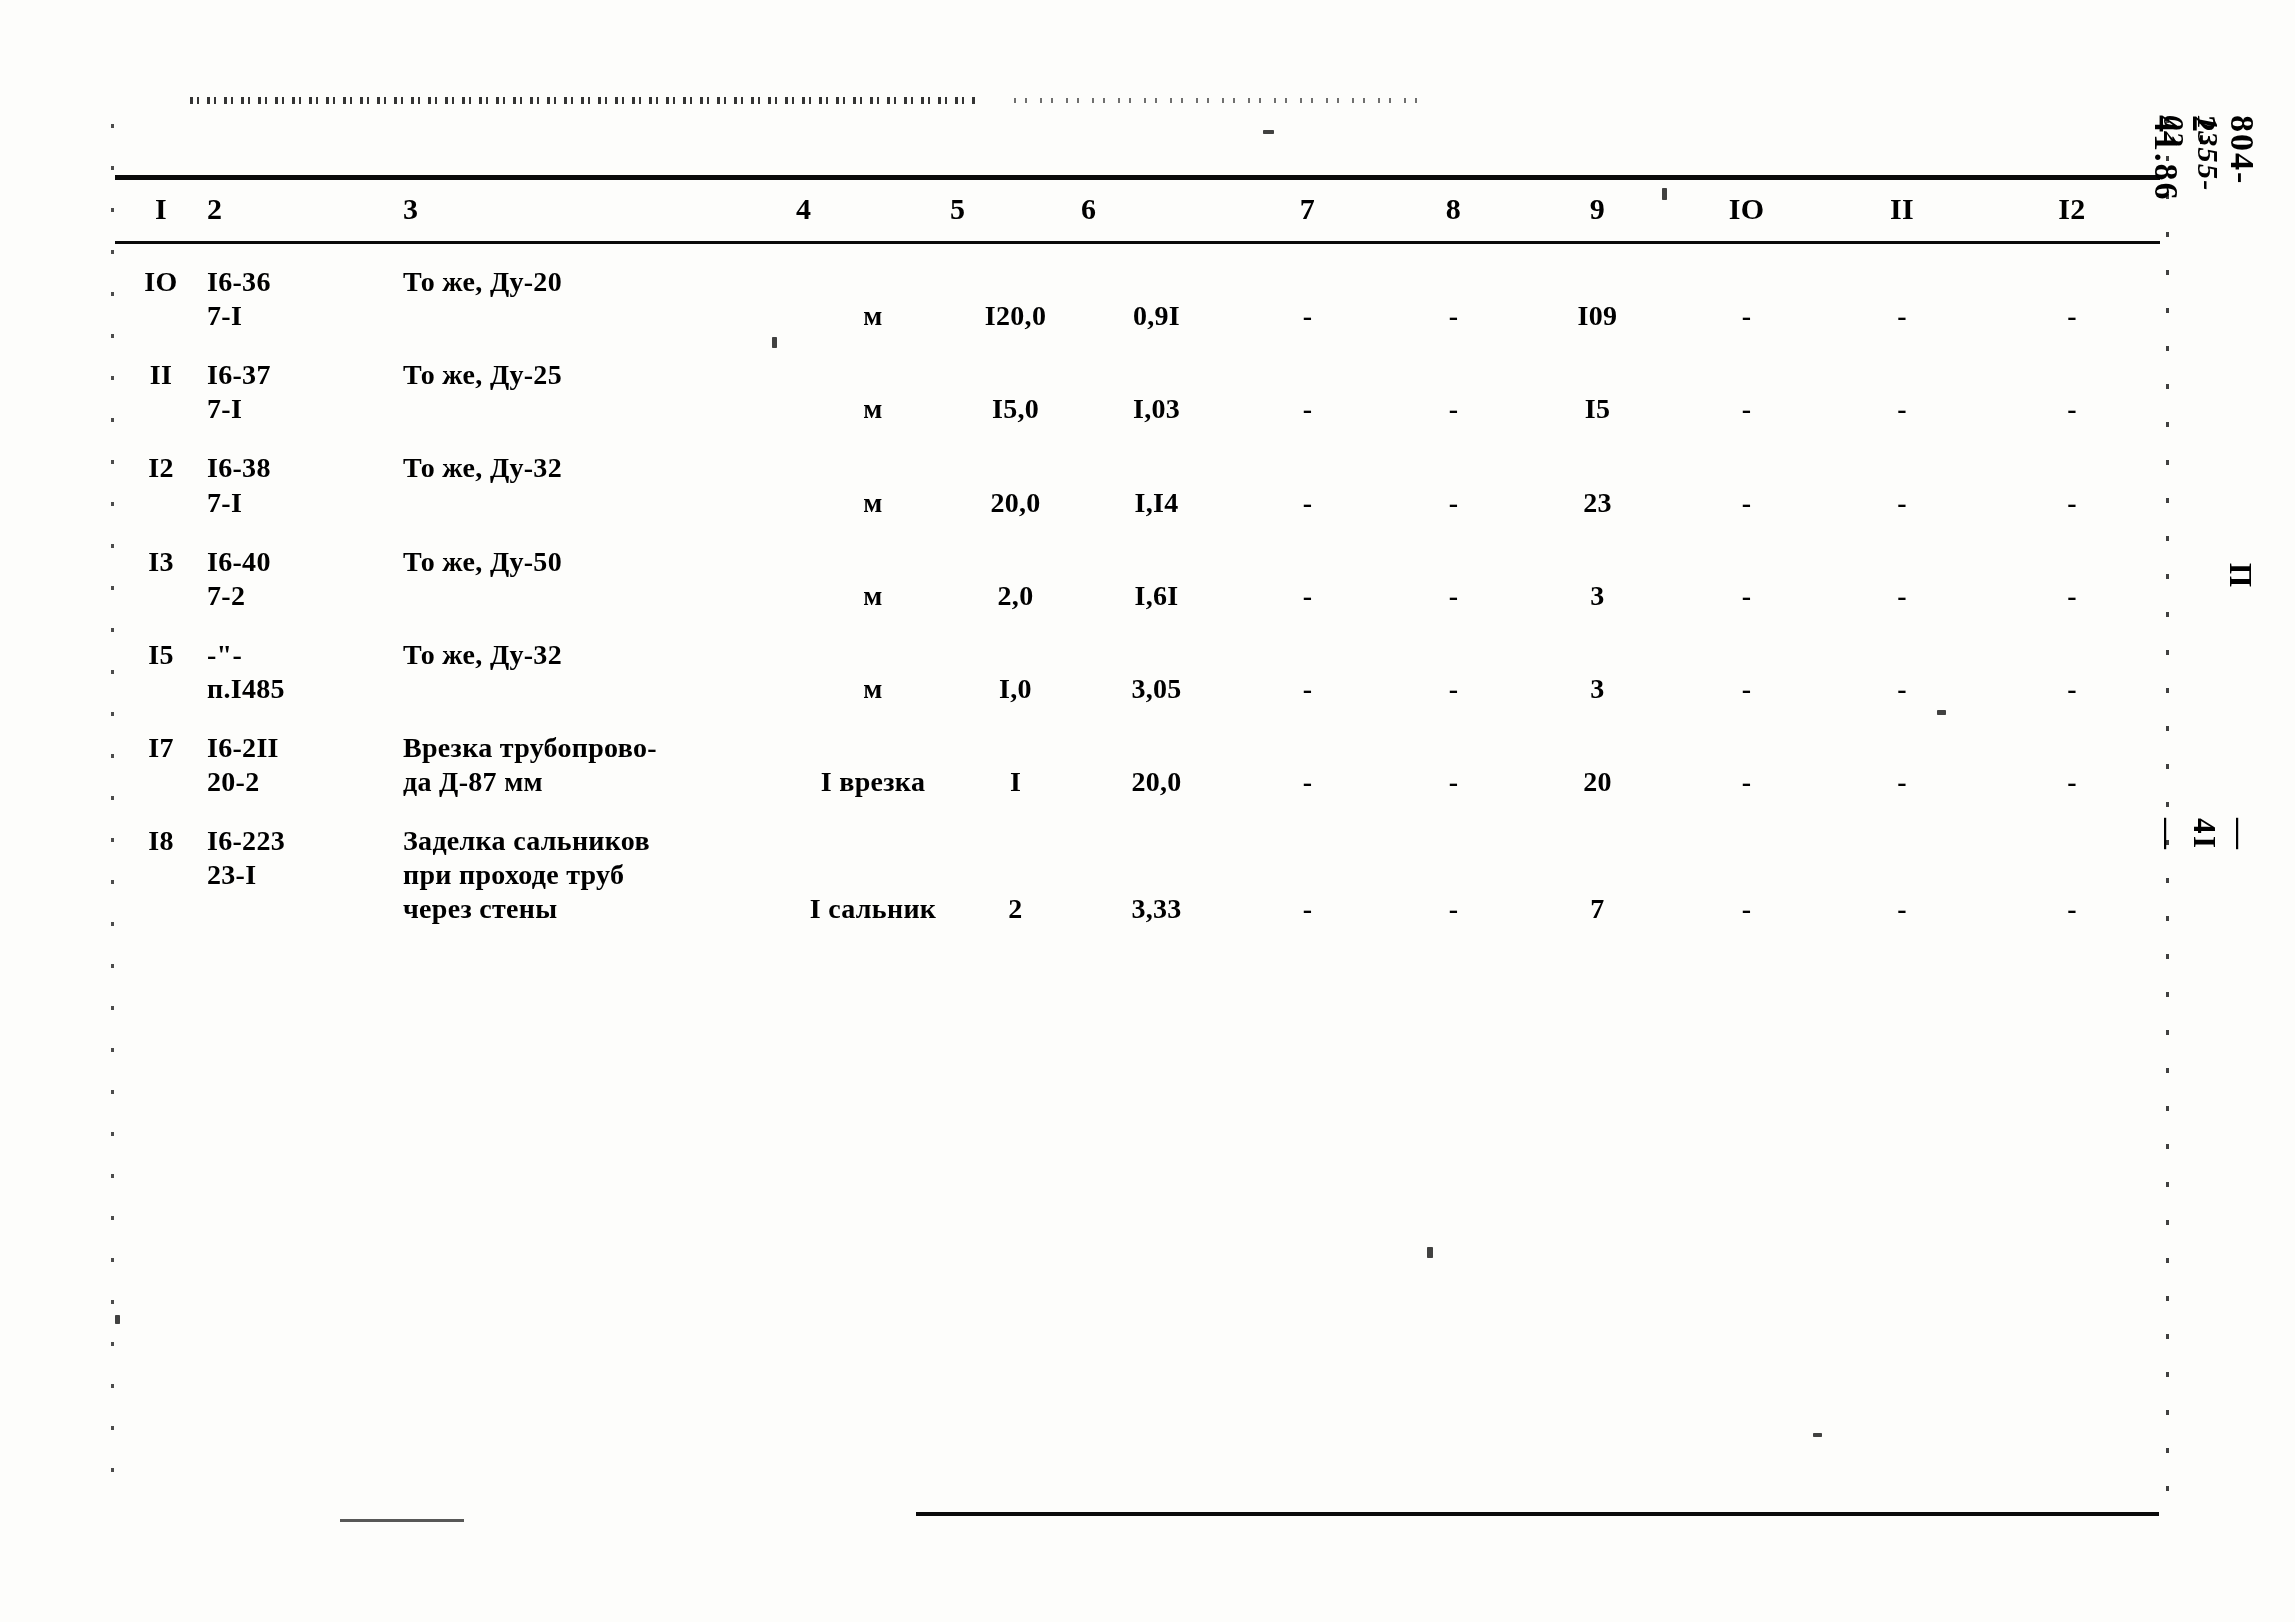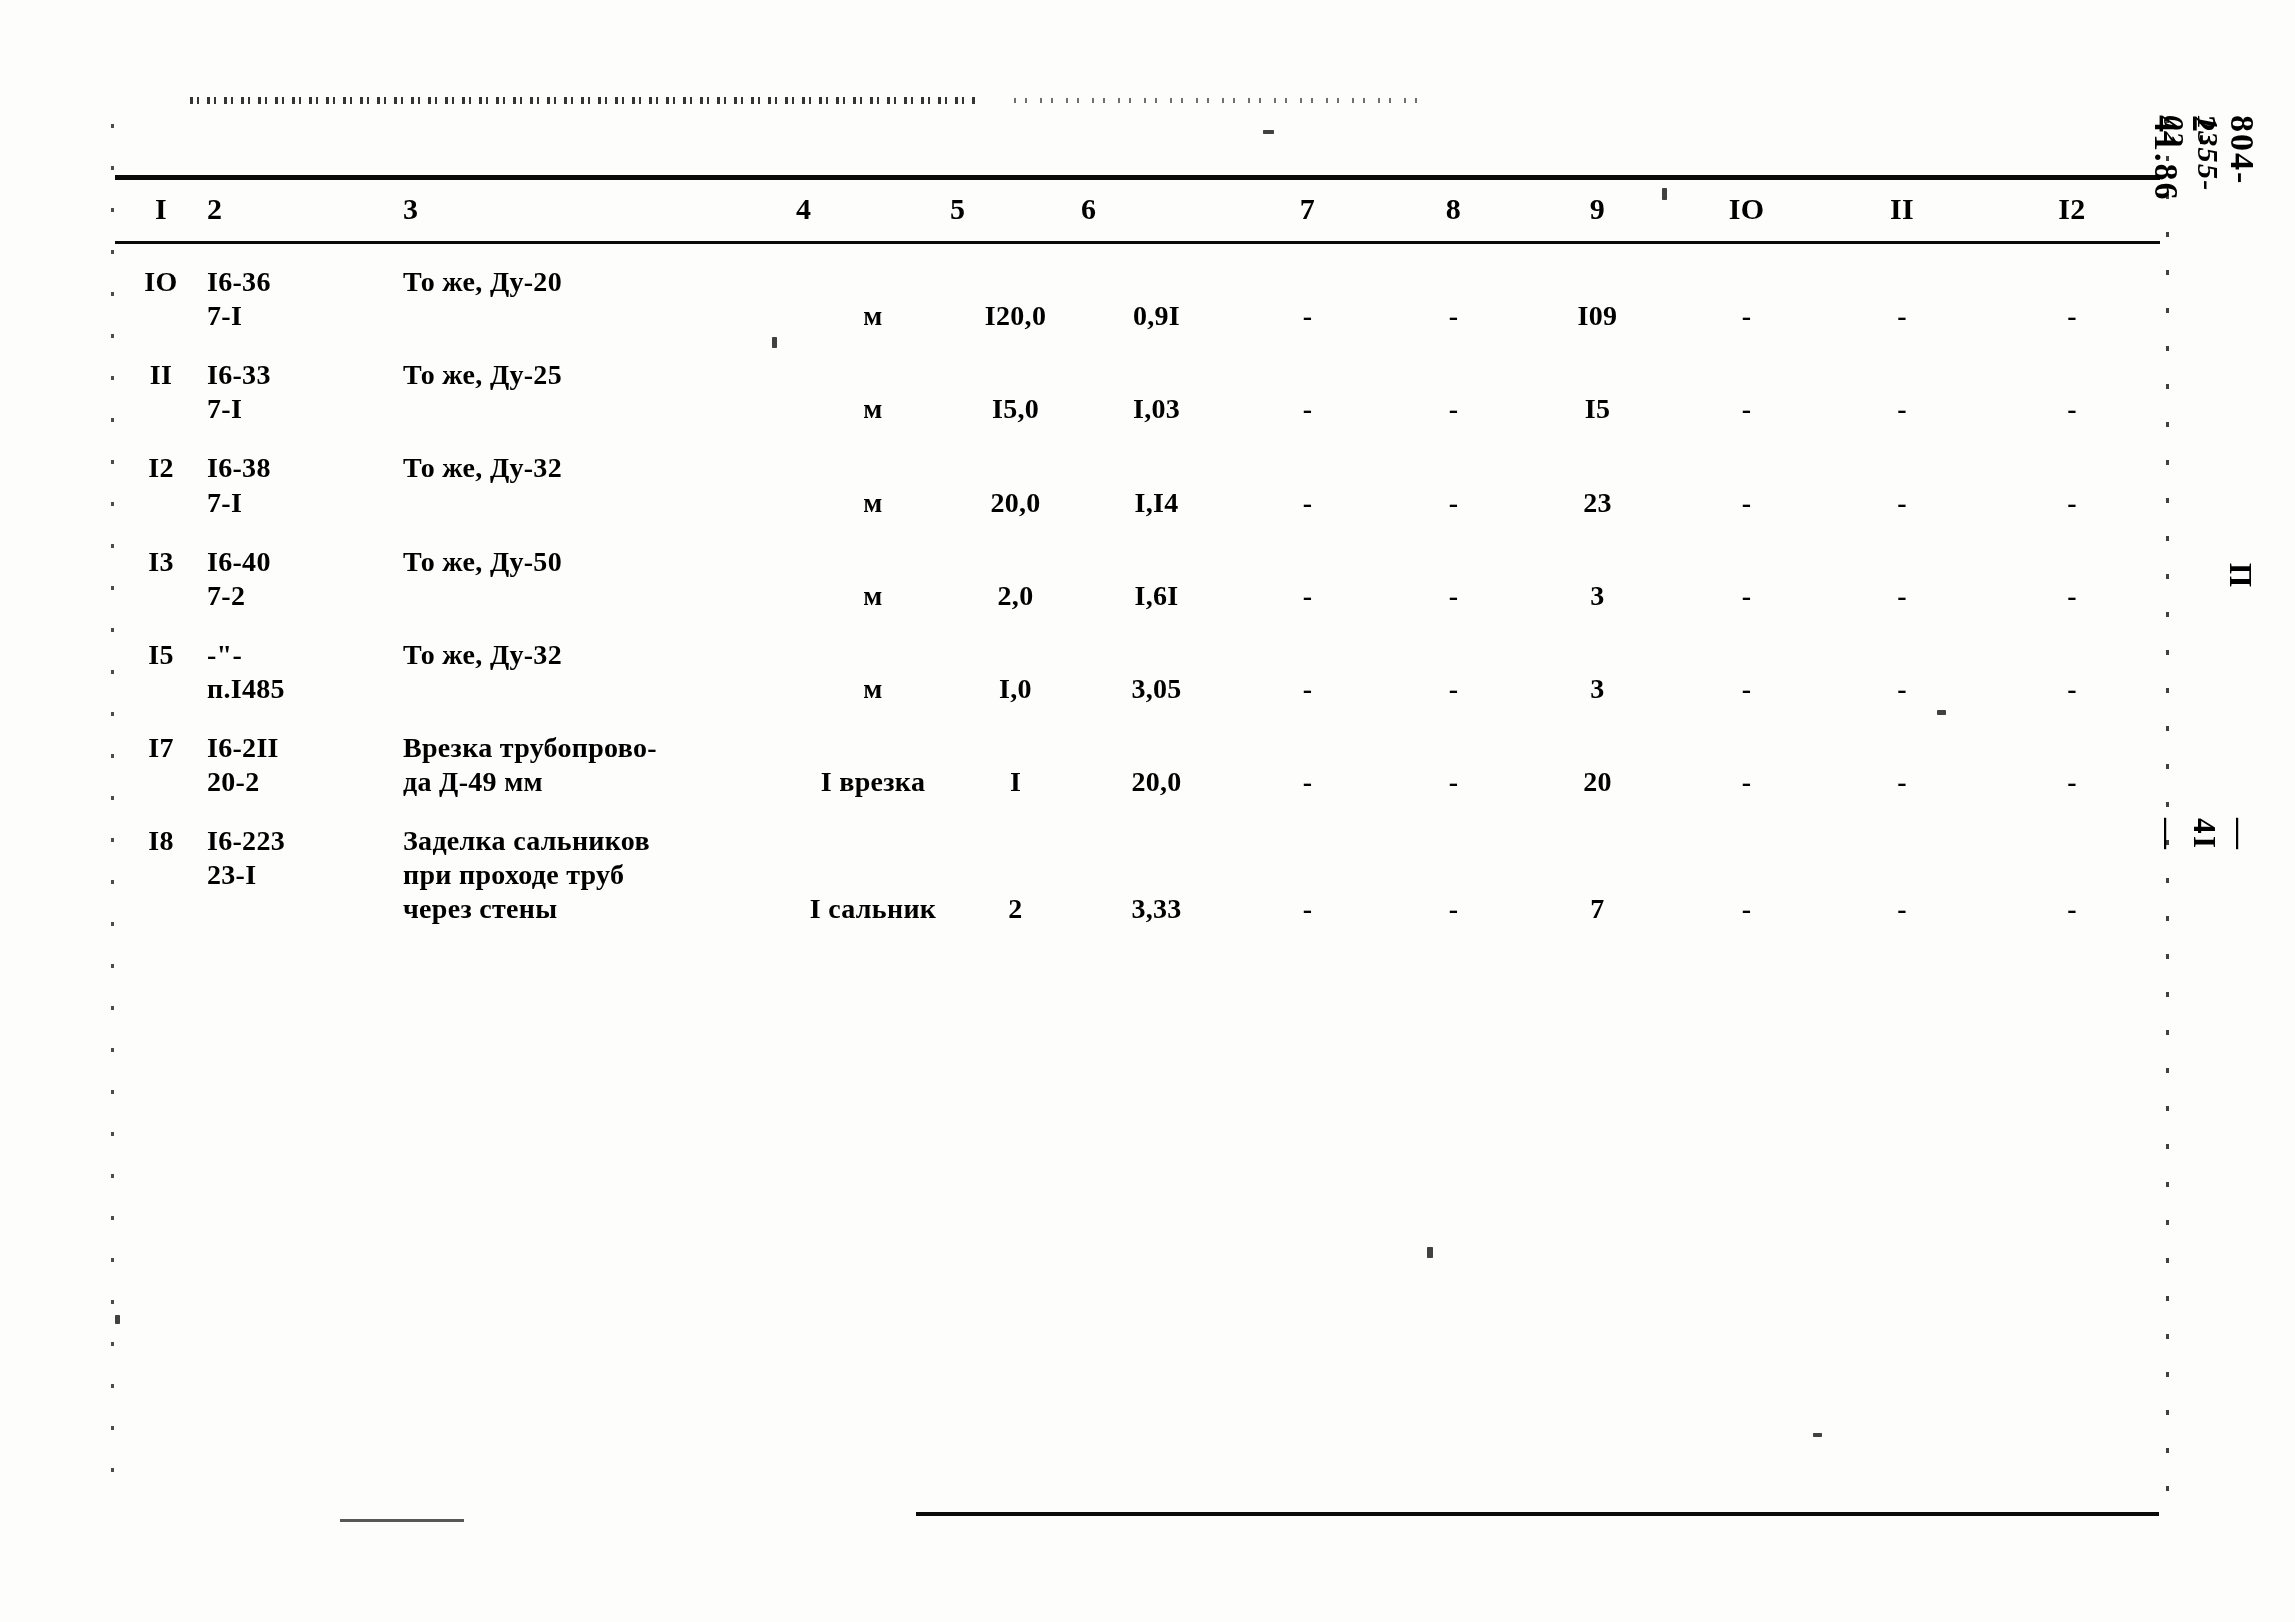--- a/index.html
+++ b/index.html
@@ -163,21 +163,21 @@
             <td class="num alignbottom">0,9I</td>
             <td class="num alignbottom">-</td>
             <td class="num alignbottom">-</td>
             <td class="num alignbottom">I09</td>
             <td class="num alignbottom">-</td>
             <td class="num alignbottom">-</td>
             <td class="num alignbottom">-</td>
           </tr>
           <tr class="row">
             <td class="ct">II</td>
-            <td class="lt code">I6-33
+            <td class="lt code">I6-37
 7-I</td>
             <td class="lt desc">То же, Ду-25</td>
             <td class="unit alignbottom">м</td>
             <td class="num alignbottom">I5,0</td>
             <td class="num alignbottom">I,03</td>
             <td class="num alignbottom">-</td>
             <td class="num alignbottom">-</td>
             <td class="num alignbottom">I5</td>
             <td class="num alignbottom">-</td>
             <td class="num alignbottom">-</td>
@@ -226,21 +226,21 @@
             <td class="num alignbottom">3</td>
             <td class="num alignbottom">-</td>
             <td class="num alignbottom">-</td>
             <td class="num alignbottom">-</td>
           </tr>
           <tr class="row">
             <td class="ct">I7</td>
             <td class="lt code">I6-2II
 20-2</td>
             <td class="lt desc">Врезка трубопрово-
-да Д-49 мм</td>
+да Д-87 мм</td>
             <td class="unit alignbottom">I
 врезка</td>
             <td class="num alignbottom">I</td>
             <td class="num alignbottom">20,0</td>
             <td class="num alignbottom">-</td>
             <td class="num alignbottom">-</td>
             <td class="num alignbottom">20</td>
             <td class="num alignbottom">-</td>
             <td class="num alignbottom">-</td>
             <td class="num alignbottom">-</td>

